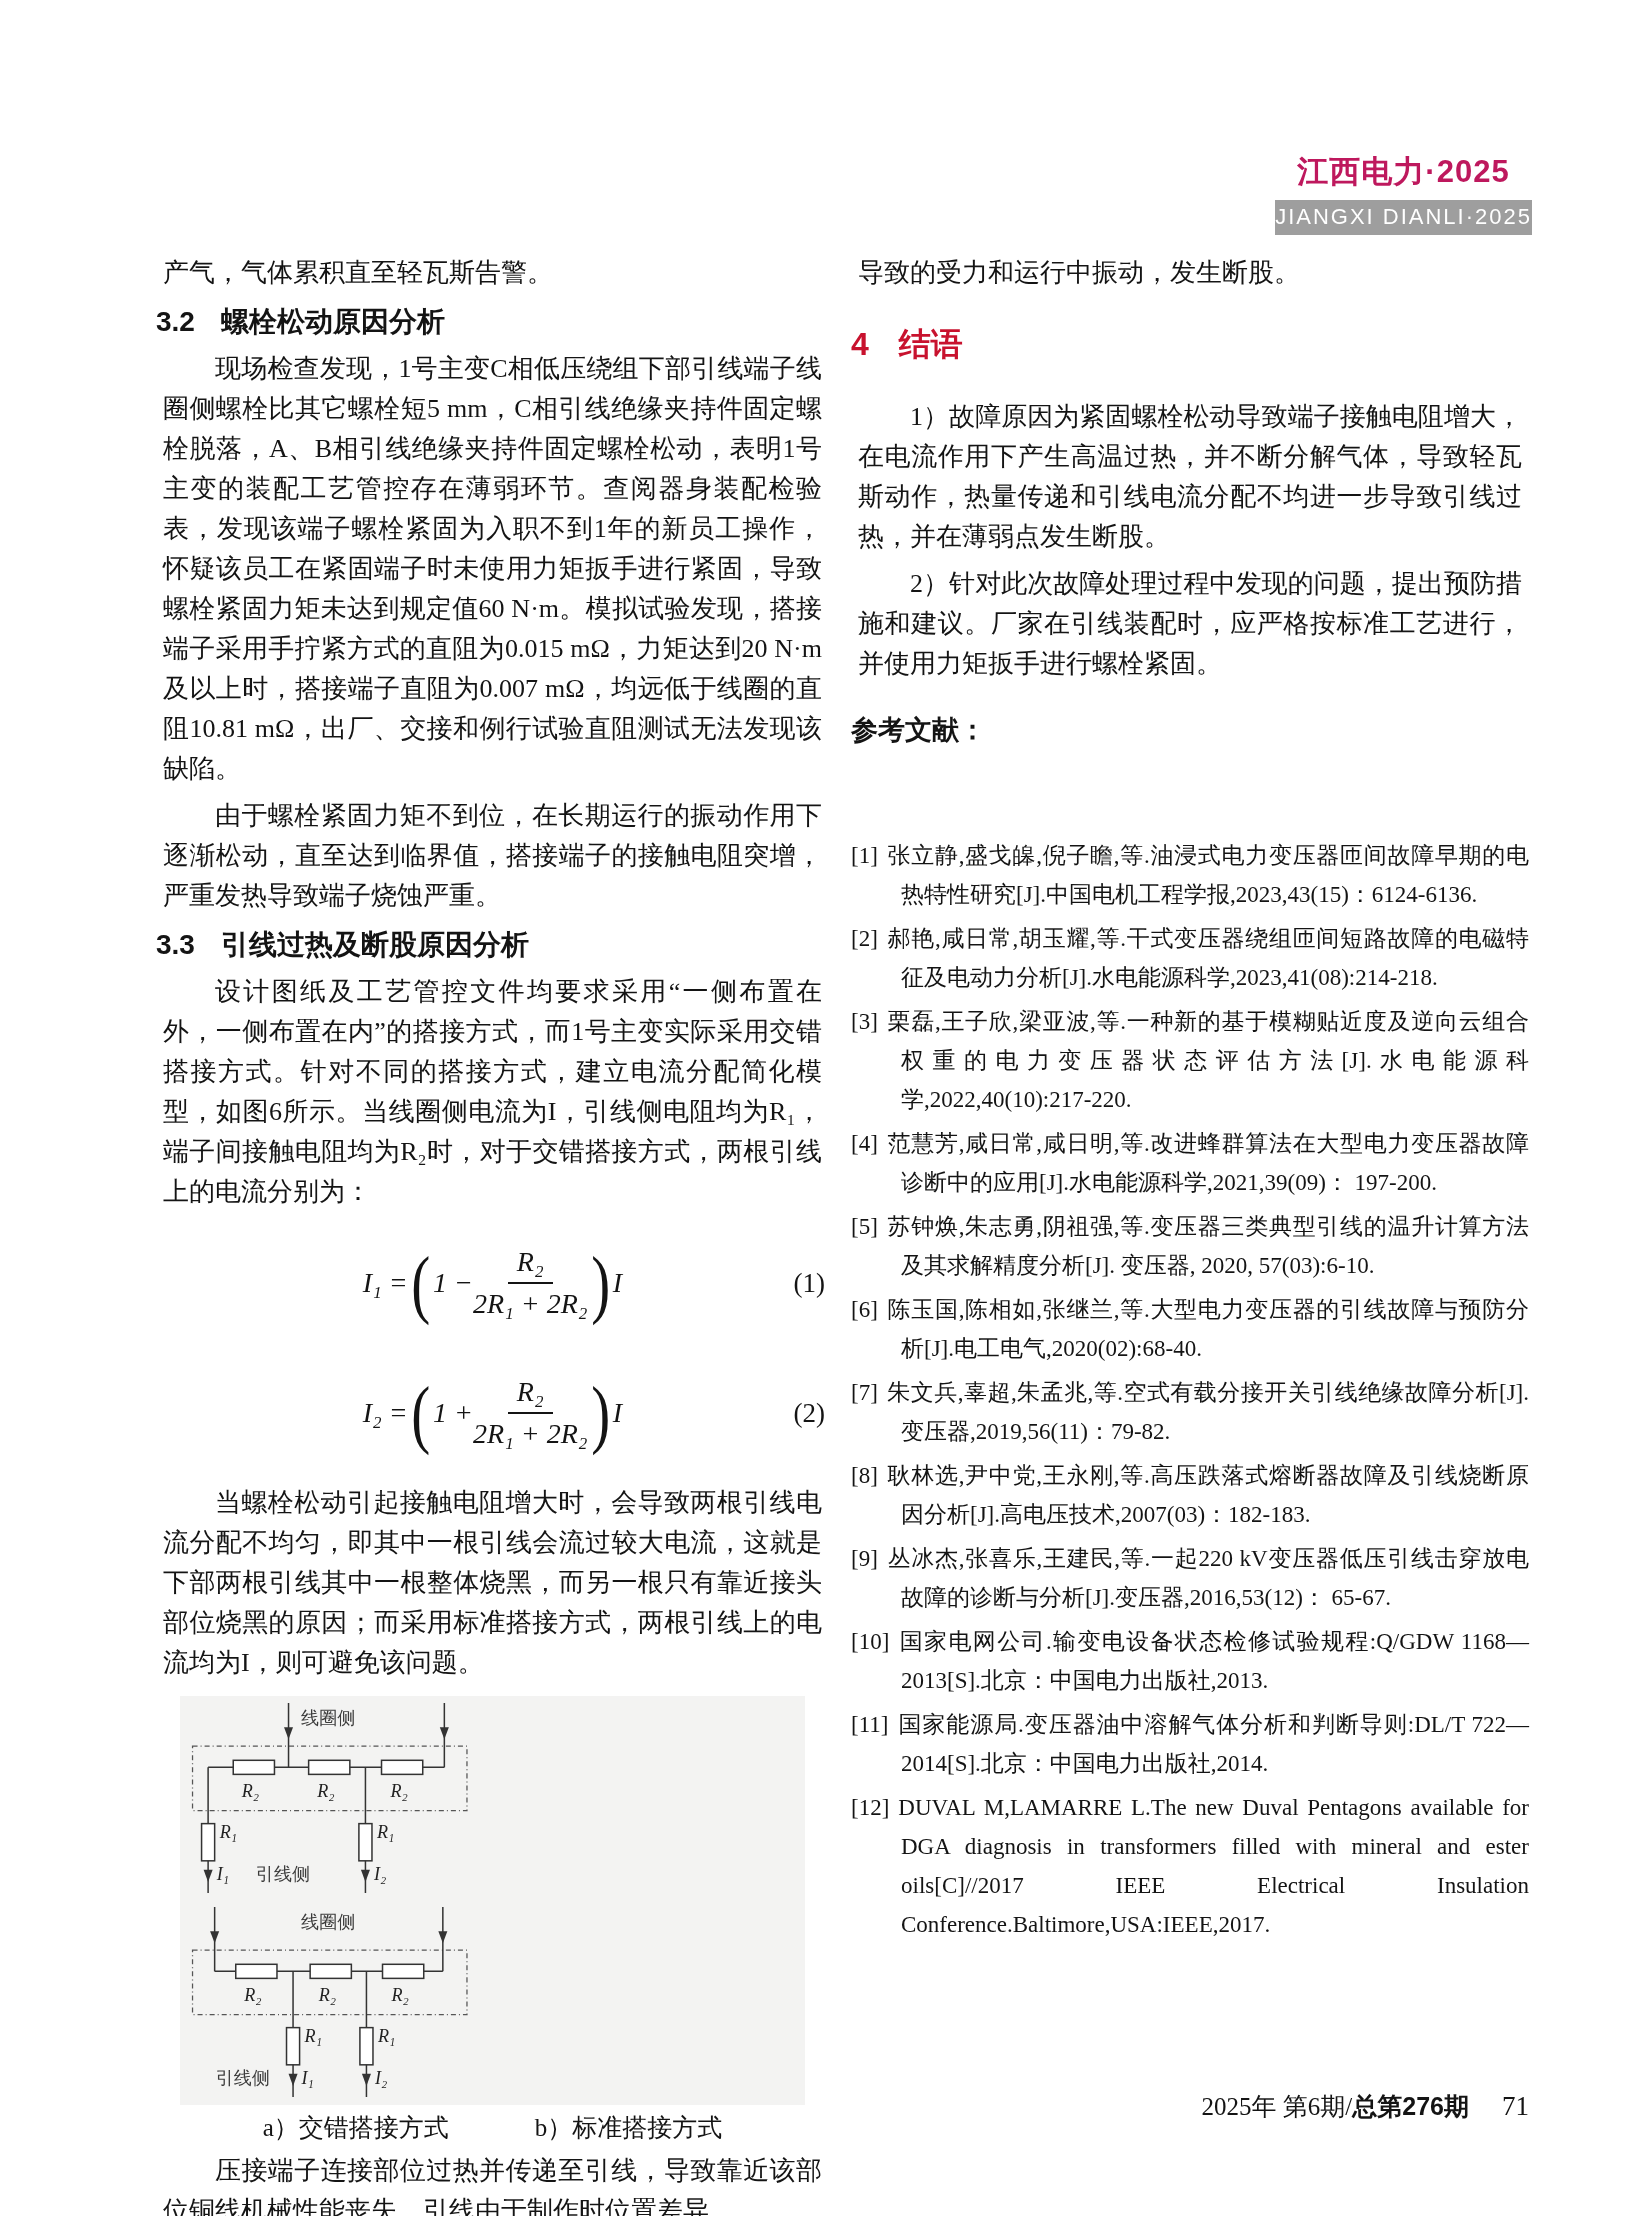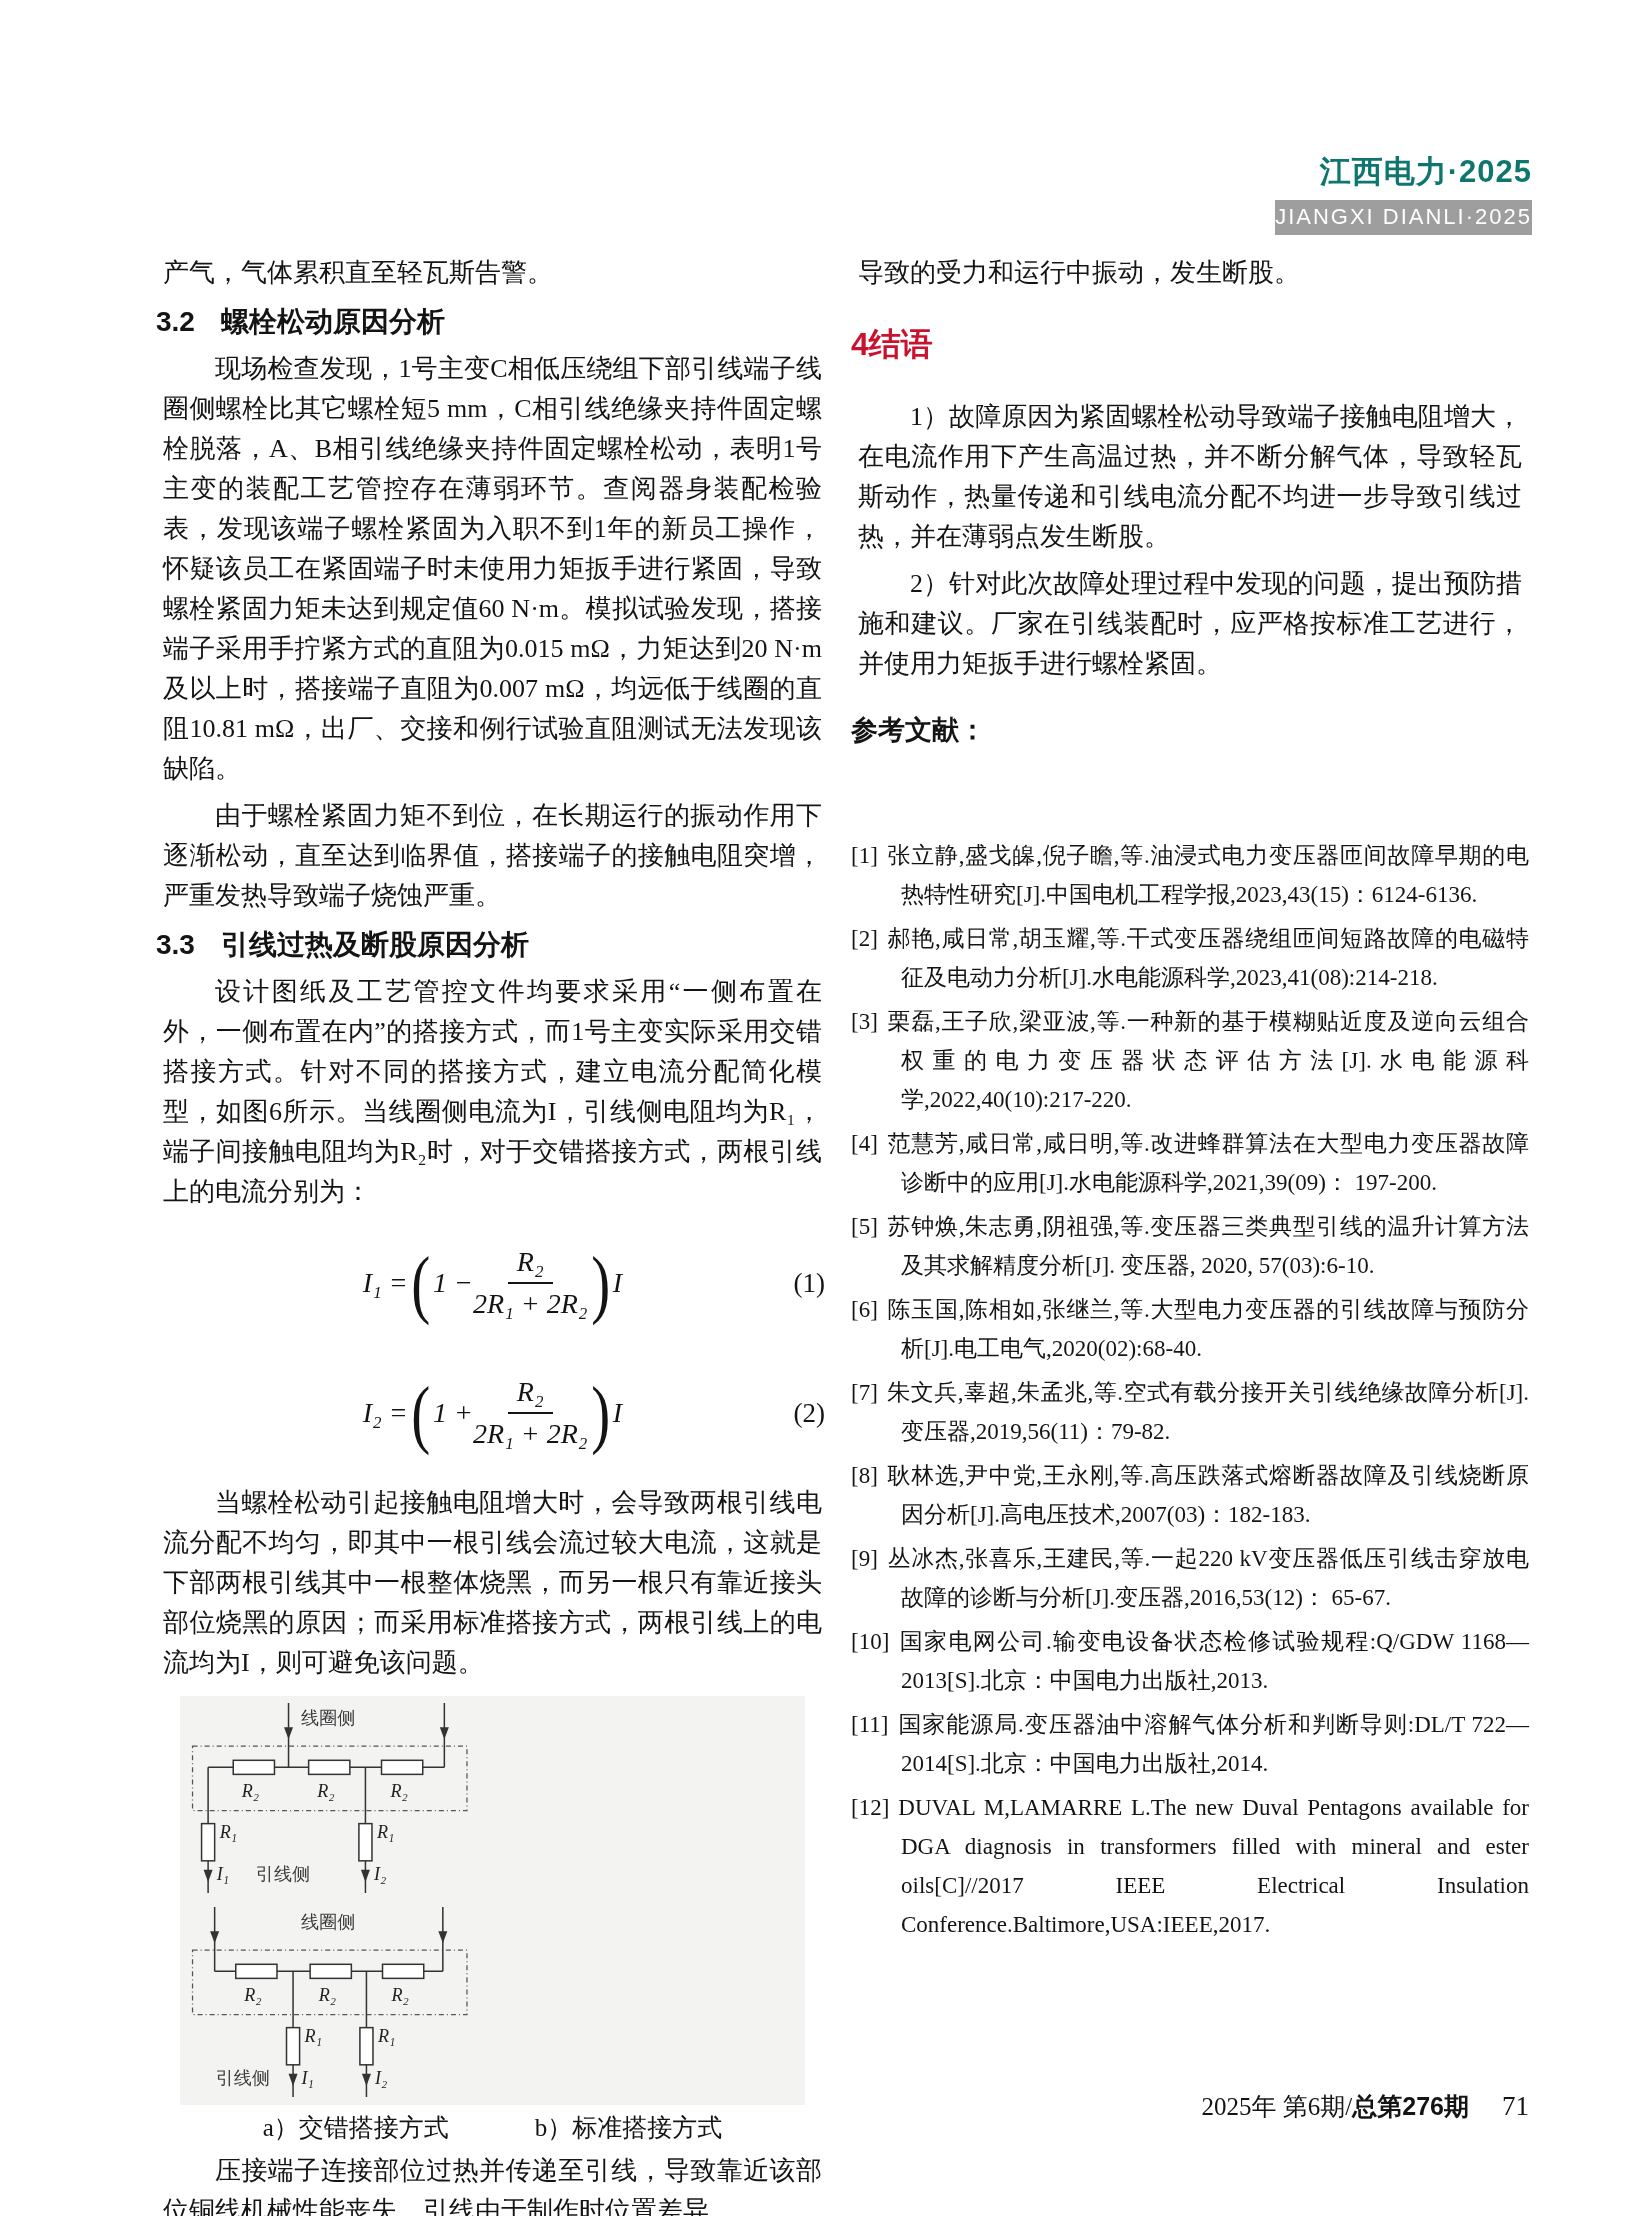--- a/index.html
+++ b/index.html
@@ -10,21 +10,21 @@
     background:#ffffff;
     font-family:"Liberation Serif", serif;
     color:#141414;
     overflow:hidden;
   }
   
   .header{position:absolute; top:151px; left:1275px; width:257px;}
   .journal-title{
     font-family:"Liberation Sans", sans-serif;
     font-weight:bold; font-size:31px; letter-spacing:1px;
-    text-align:right; color:#0f766e;
+    text-align:center; color:#be185d;
   }
   .journal-badge{
     margin-top:7px; background:#9e9e9e; color:#ffffff;
     font-family:"Liberation Sans", sans-serif;
     font-size:22px; letter-spacing:2px; text-align:right;
     padding:4px 0 5px 0;
   }
   
   .col{position:absolute; top:246px; text-align:justify;}
   .col-left{left:156px;  width:673px;}
@@ -39,21 +39,21 @@
     font-family:"Liberation Sans", sans-serif;
     font-weight:bold; font-size:28px; line-height:40px;
     margin:9px 0 7px 0; text-indent:0;
   }
   .sec-h .sec-title{margin-left:26px;}
   .concl-h{
     font-family:"Liberation Sans", sans-serif;
     font-weight:bold; font-size:32px; line-height:44px;
     color:#c8122e; margin:29px 0 31px 0;
   }
-  .concl-h .sec-title{}
+  .concl-h .sec-title{margin-left:30px;}
   .refs-h{
     font-family:"Liberation Sans", sans-serif;
     font-weight:bold; font-size:27px; line-height:40px;
     margin:26px 0 86px 0;
   }
   
   .formula{
     position:relative; height:127px; margin:3px 0;
     display:flex; align-items:center; justify-content:center;
     text-indent:0;

